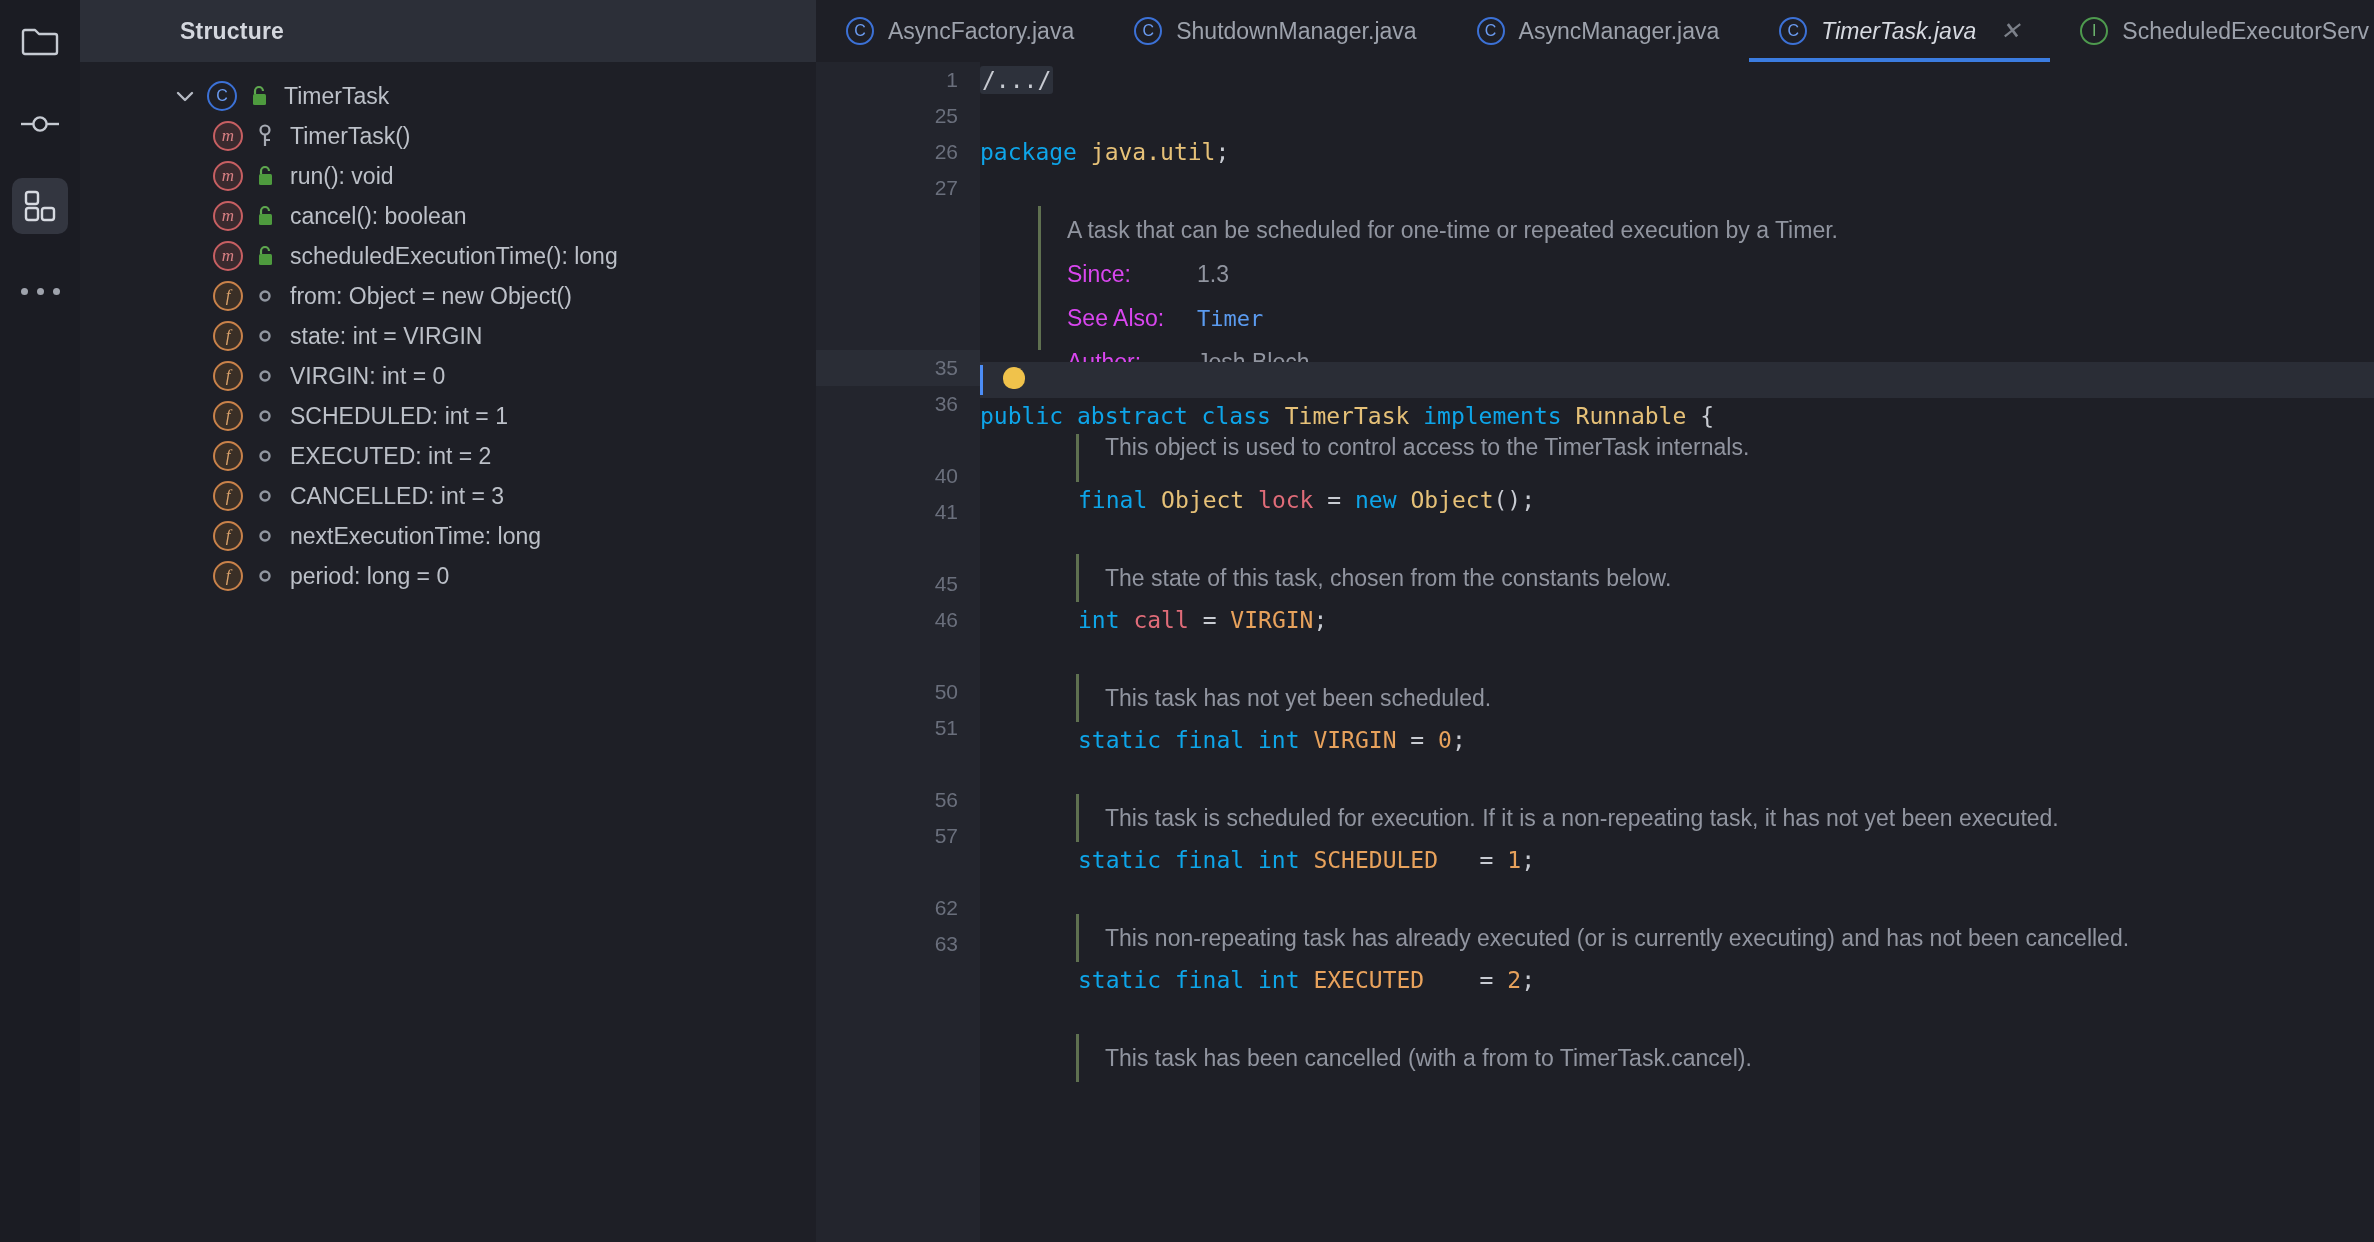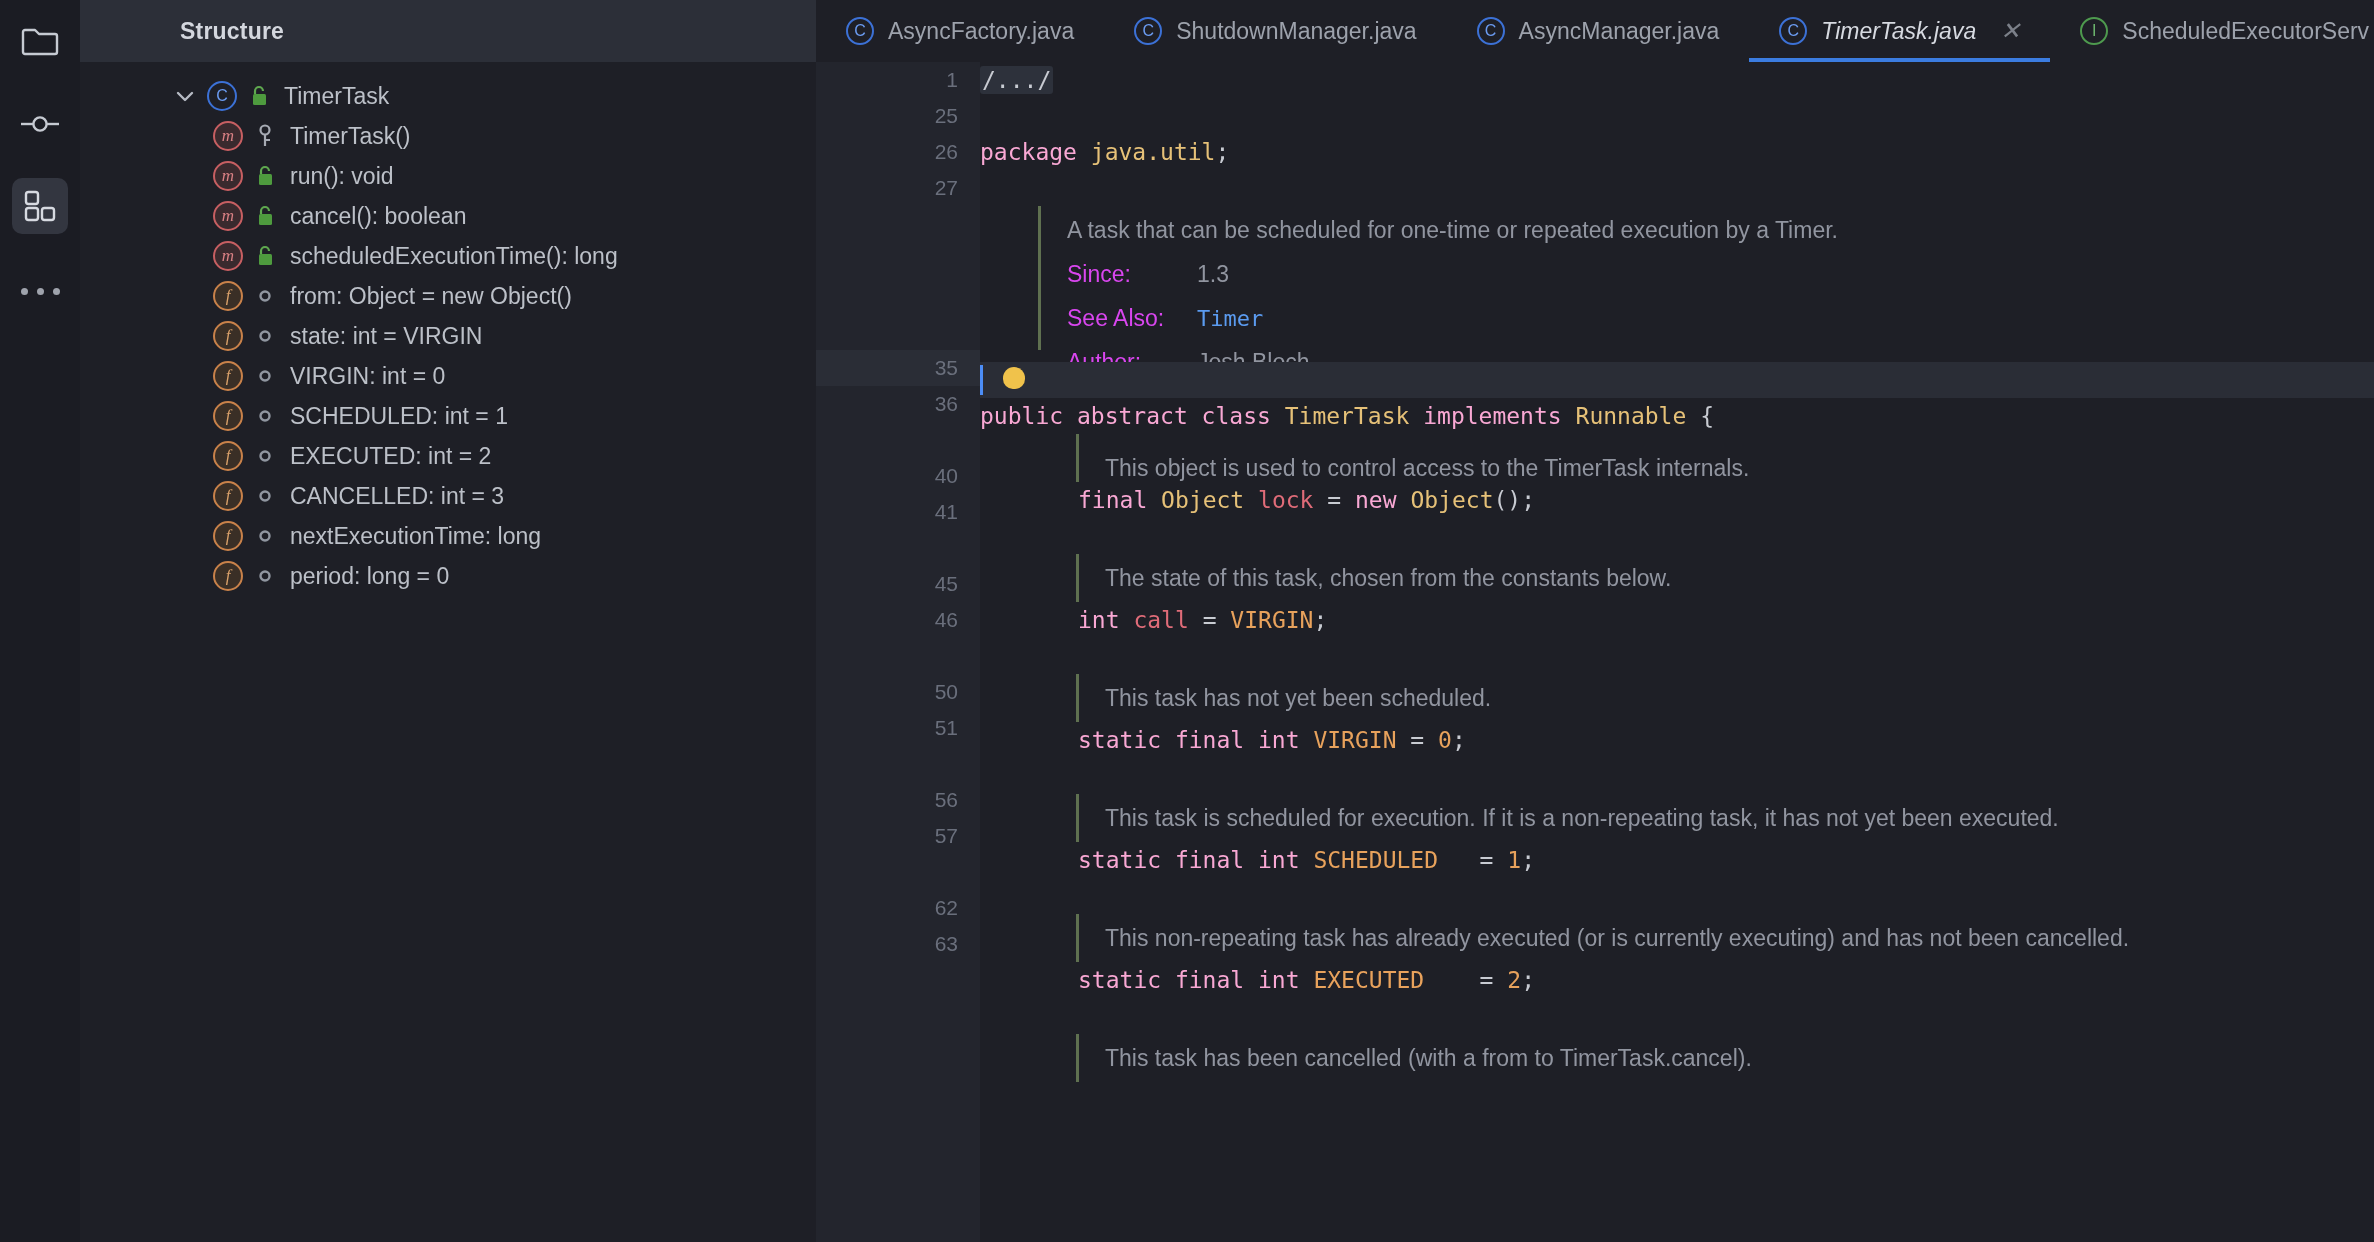--- a/index.html
+++ b/index.html
@@ -150,21 +150,21 @@
     height:36px; display:flex; align-items:center; justify-content:flex-end;
     padding-right:22px;
     color:#6A6F7C; font-size:21px;
     font-family:"Liberation Sans", sans-serif;
     position:relative;
   }
   .gline.cur { background:#2A2D36; }
   .line.cur-line { background:#2A2D36; }
 
   
-  .kw   { color:#f9a8d4; }
+  .kw   { color:#0ea5e9; }
   .typ  { color:#E6C178; }
   .fld  { color:#E06C79; }
   .cst  { color:#E8A25C; }
   .num  { color:#E8A25C; }
   .plain{ color:#C8CBD2; }
   .fold-text {
     color:#C8CBD2; background:#2D313B; border-radius:3px; padding:1px 2px;
   }
 
   
@@ -475,21 +475,21 @@
       </div>
 
       <div class="line cur-line" style="margin-top:12px;">
         <span class="caret"></span>
       </div>
 
       <div class="line">
         <span class="kw">public</span><span class="plain"> </span><span class="kw">abstract</span><span class="plain"> </span><span class="kw">class</span><span class="plain"> </span><span class="typ">TimerTask</span><span class="plain"> </span><span class="kw">implements</span><span class="plain"> </span><span class="typ">Runnable</span><span class="plain"> </span><span class="plain">{</span>
       </div>
 
-      <div class="doc" style="height:48px;margin-left:96px;display:flex;align-items:flex-end;">
+      <div class="doc" style="height:48px;margin-left:96px;display:flex;align-items:flex-start;">
         <span>This object is used to control access to the TimerTask internals.</span>
       </div>
 
       <div class="line" style="padding-left:98px;">
         <span class="kw">final</span><span class="plain"> </span><span class="typ">Object</span><span class="plain"> </span><span class="fld">lock</span><span class="plain"> = </span><span class="kw">new</span><span class="plain"> </span><span class="typ">Object</span><span class="plain">();</span>
       </div>
       <div class="line"></div>
 
       <div class="doc" style="height:48px;margin-left:96px;display:flex;align-items:center;">
         <span>The state of this task, chosen from the constants below.</span>

